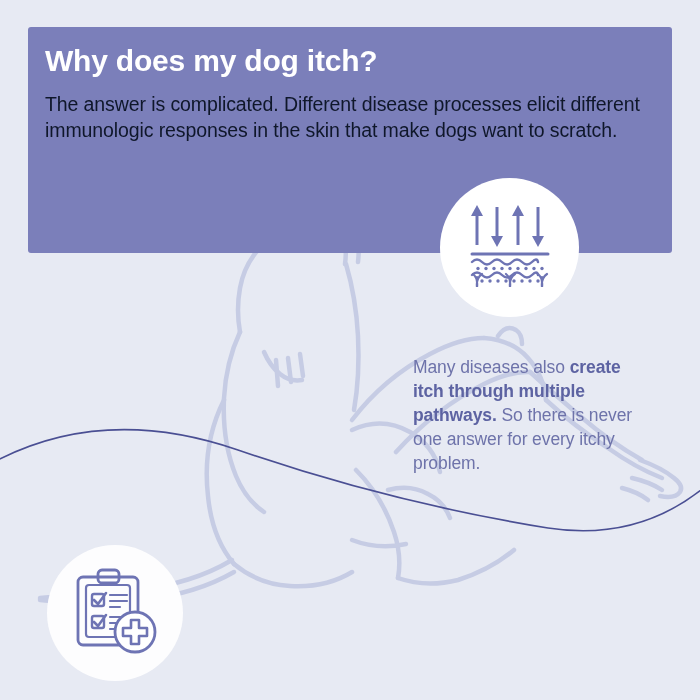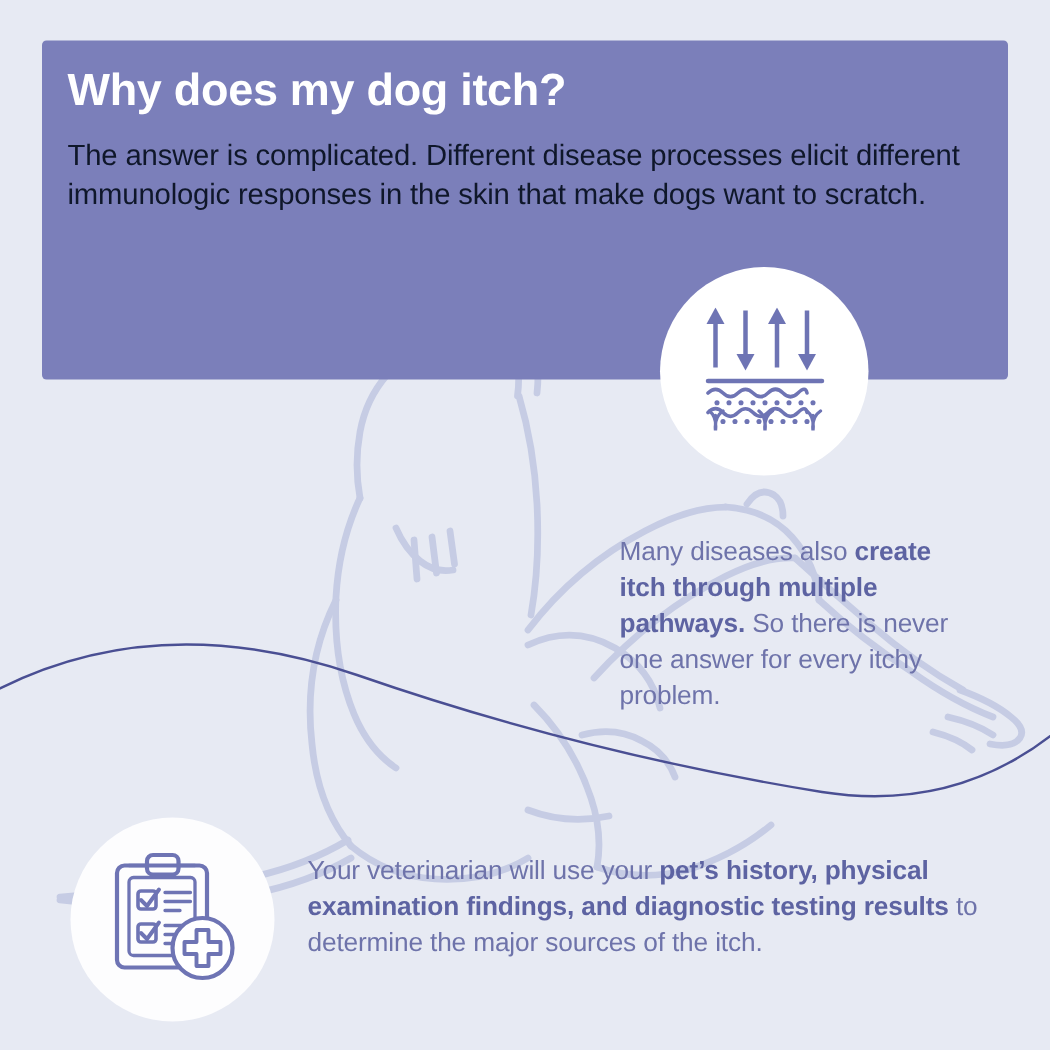--- a/index.html
+++ b/index.html
@@ -257,17 +257,14 @@
       <rect x="17" y="48" width="12" height="12" rx="2" stroke-width="2.4"></rect>
       <path d="M19,54 l4,4 l8,-11" stroke-width="2.6"></path>
 
       <path d="M35,49 L52,49 M35,55 L52,55 M35,61 L45,61" stroke-width="2.2"></path>
 
       <circle cx="60" cy="64" r="20" fill="#ffffff"></circle>
       <path d="M56,52 h8 v8 h8 v8 h-8 v8 h-8 v-8 h-8 v-8 h8 z" stroke-width="2.6" fill="none"></path>
     </g>
   </svg>
 
-  <div class="para para-bottom">
-    <span>Your veterinarian will use your </span><b>pet’s history, physical examination findings, and diagnostic testing results</b><span> to determine the major sources of the itch.</span>
-  </div>
 
 </div>
 
 </body></html>

